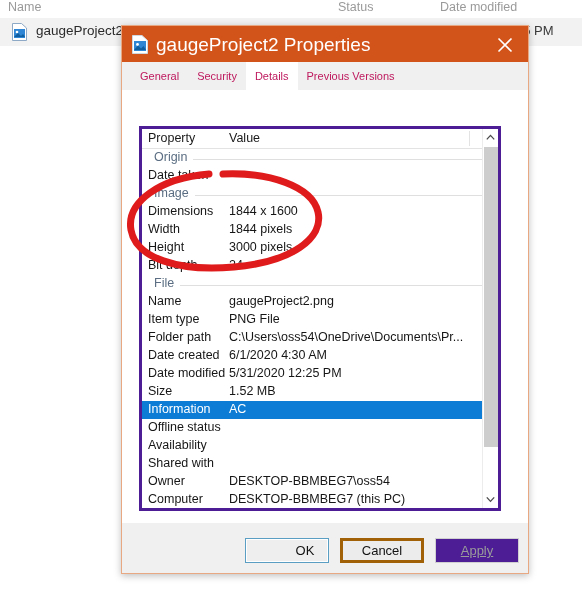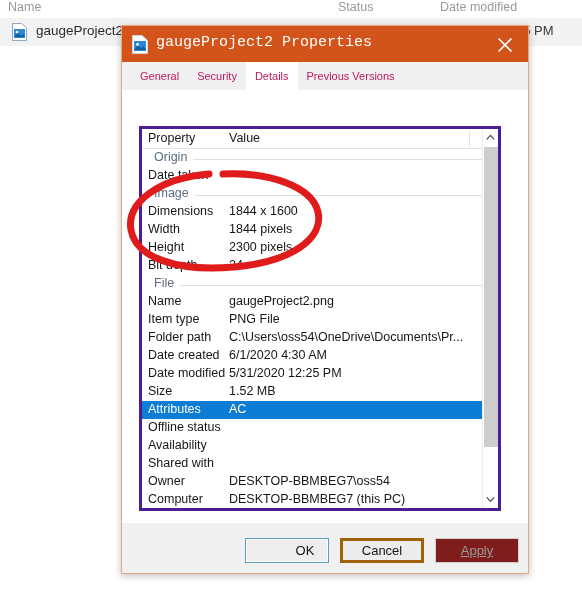--- a/index.html
+++ b/index.html
@@ -87,24 +87,23 @@
     position: absolute;
     left: 10px;
     top: 9px;
     width: 16px;
     height: 19px;
   }
   #titlebar-text {
     position: absolute;
     left: 34px;
     top: 8px;
-    font-size: 15px;
+    font-size: 19px;
     color: #ffffff;
     white-space: nowrap;
-    font-family: Liberation Mono, monospace;
   }
   #close-button {
     position: absolute;
     right: 0;
     top: 0;
     width: 46px;
     height: 36px;
     cursor: pointer;
   }
   #close-button svg {
@@ -323,21 +322,21 @@
     box-shadow: inset 0 0 0 1px #ffffff;
     font-weight: normal;
     padding-left: 36px;
   }
   #cancel-button {
     left: 218px;
     background: #ececec;
   }
   #apply-button {
     left: 313px;
-    background: #7f1d1d;
+    background: #4c1d95;
     border: 1px solid #d0d0d0;
     color: #9b9b9b;
     cursor: default;
     text-decoration: underline;
   }
 
   
   #red-circle-annotation {
     position: absolute;
     left: 126px;
@@ -419,21 +418,21 @@
         <div class="row">
           <span class="pname">Dimensions</span>
           <span class="pval">1844 x 1600</span>
         </div>
         <div class="row">
           <span class="pname">Width</span>
           <span class="pval">1844 pixels</span>
         </div>
         <div class="row">
           <span class="pname">Height</span>
-          <span class="pval">2300 pixels</span>
+          <span class="pval">3000 pixels</span>
         </div>
         <div class="row">
           <span class="pname">Bit depth</span>
           <span class="pval">24</span>
         </div>
         <div class="section">
           <span class="sname">File</span>
           <span class="sline"></span>
         </div>
         <div class="row">
@@ -454,21 +453,21 @@
         </div>
         <div class="row">
           <span class="pname">Date modified</span>
           <span class="pval">5/31/2020 12:25 PM</span>
         </div>
         <div class="row">
           <span class="pname">Size</span>
           <span class="pval">1.52 MB</span>
         </div>
         <div class="row selected">
-          <span class="pname">Attributes</span>
+          <span class="pname">Information</span>
           <span class="pval">AC</span>
         </div>
         <div class="row">
           <span class="pname">Offline status</span>
           <span class="pval"></span>
         </div>
         <div class="row">
           <span class="pname">Availability</span>
           <span class="pval"></span>
         </div>

